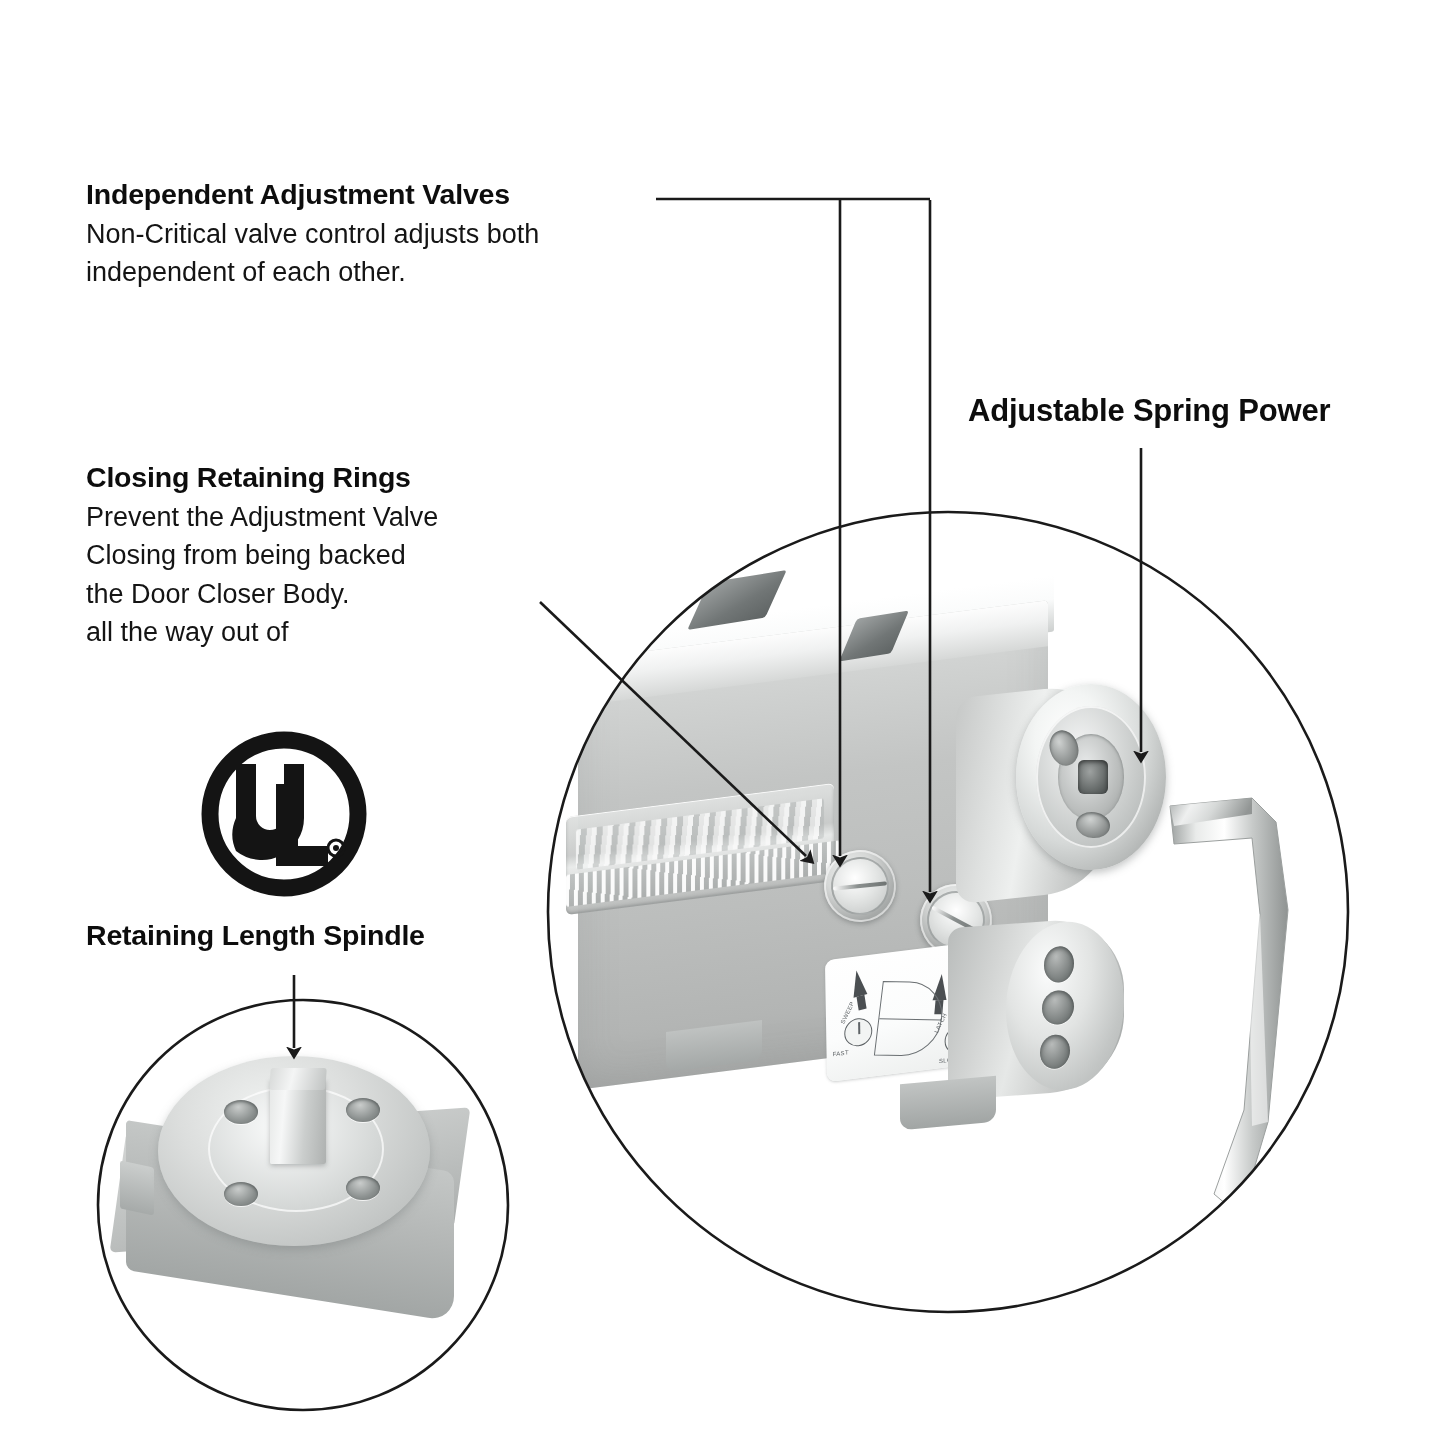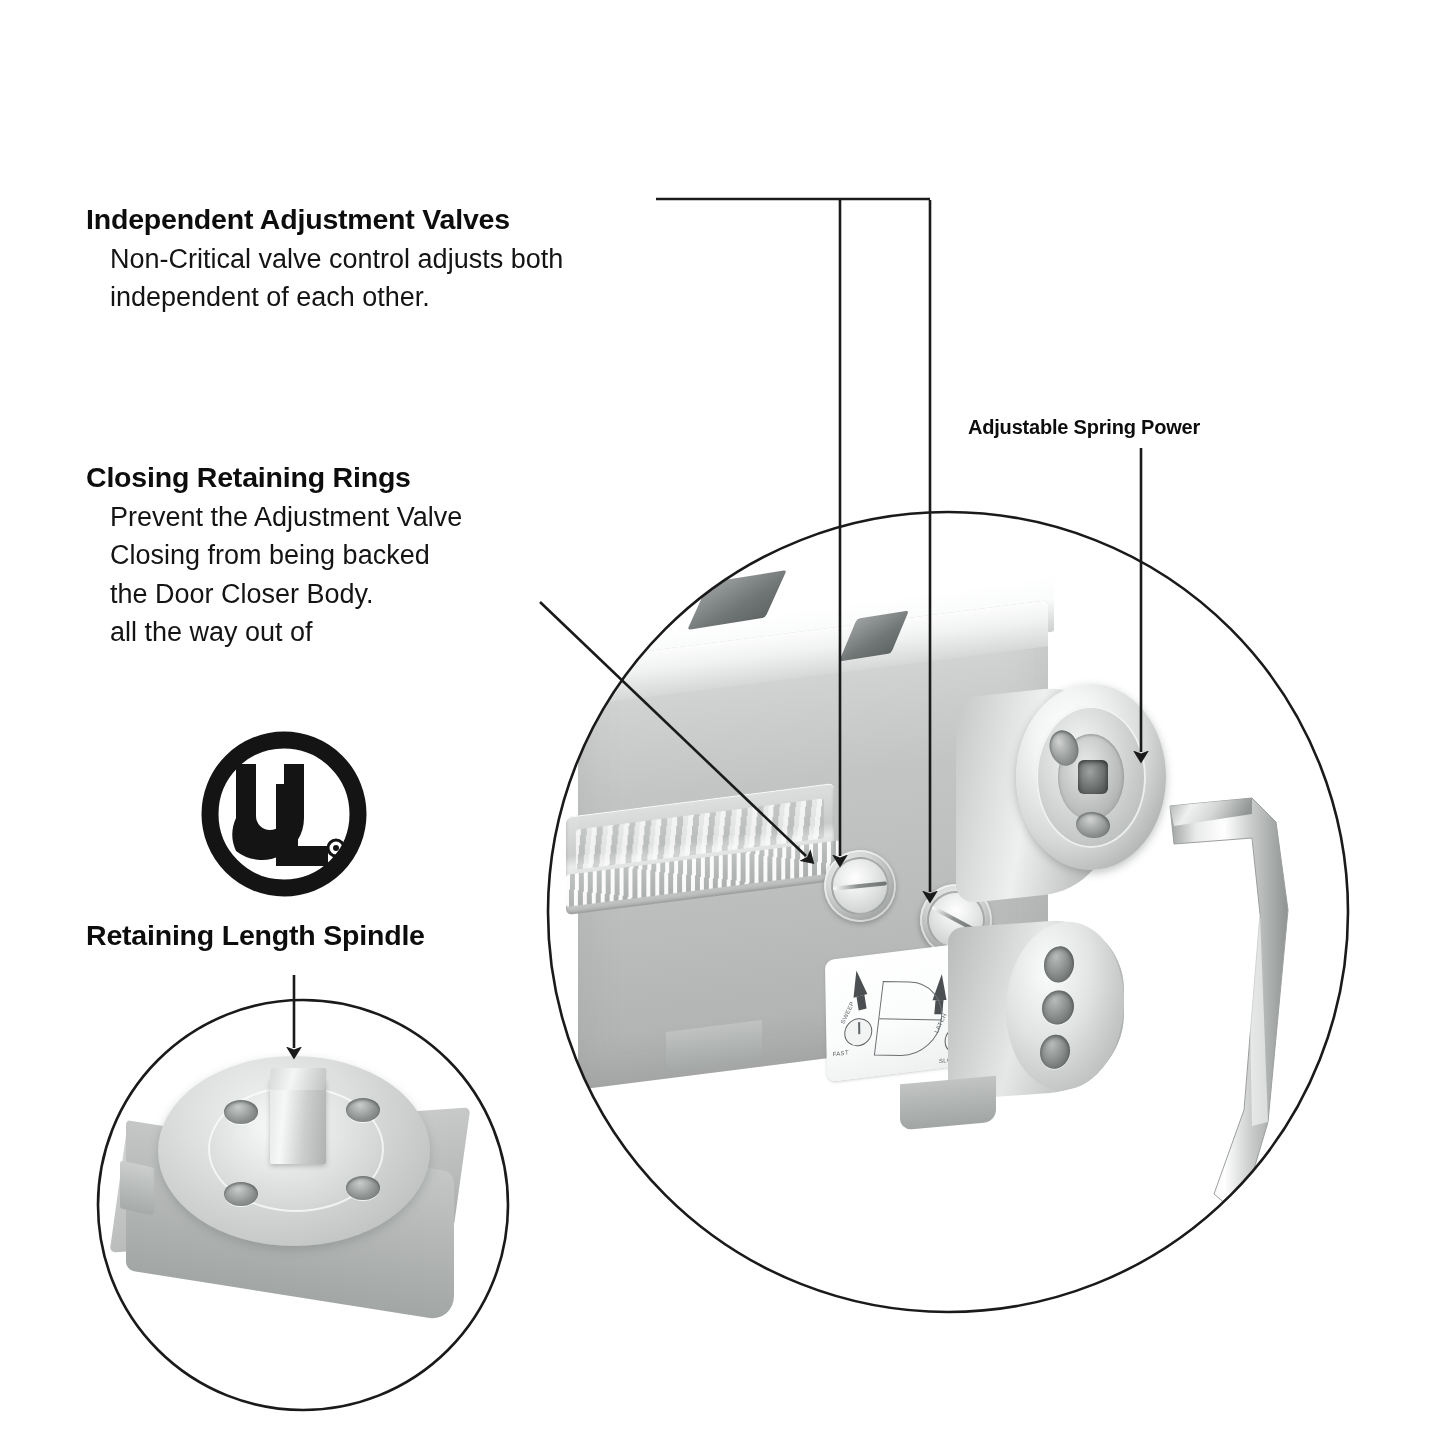--- a/index.html
+++ b/index.html
@@ -16,27 +16,27 @@
   
   .callout{position:absolute;}
   .callout .ttl{
     font-size:28.5px;font-weight:bold;letter-spacing:-0.2px;
     color:#0d0d0d;line-height:1.26;margin:0 0 2px 0;white-space:nowrap;
   }
   .callout .bdy{
     font-size:27px;font-weight:400;color:#141414;
     line-height:1.42;margin:0;
   }
-  .callout .bdy div{white-space:nowrap;margin-left:24px;}
-
-  #co-valves{left:86px;top:202px;}
+  .callout .bdy div{white-space:nowrap;}
+
+  #co-valves{left:86px;top:177px;}
   #co-rings{left:86px;top:460px;}
   #co-spring{left:968px;top:391px;}
   #co-spindle{left:86px;top:918px;}
-  #co-spring .ttl{font-size:20px;margin-top:24px;}
+  #co-spring .ttl{font-size:31px;}
 
   
   #vec{position:absolute;left:0;top:0;width:1445px;height:1445px;pointer-events:none;}
 
   
   #ul-mark{position:absolute;left:196px;top:726px;width:176px;height:176px;}
 
   
   #photo-main{
     position:absolute;left:548px;top:512px;width:800px;height:800px;

